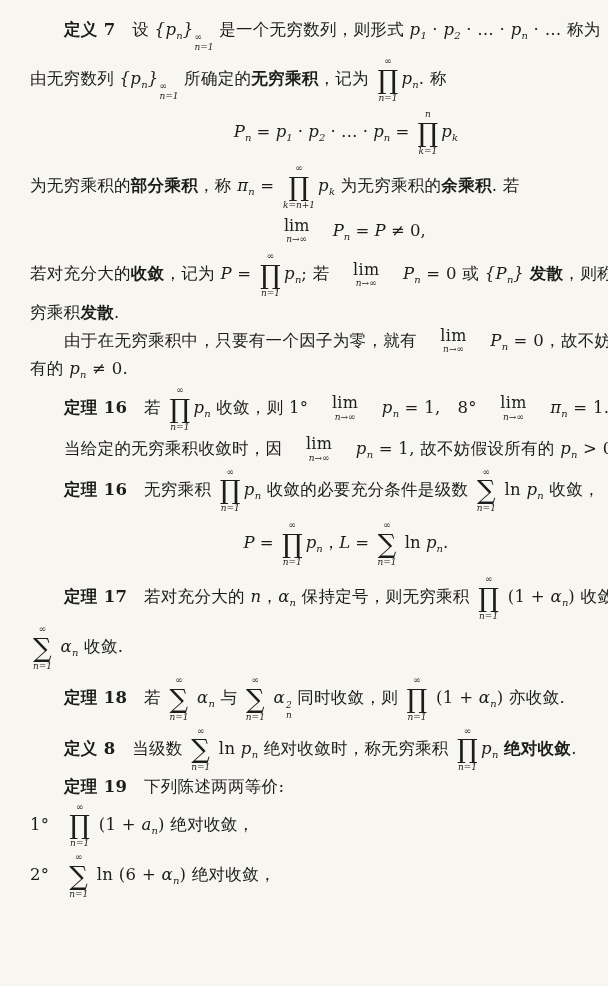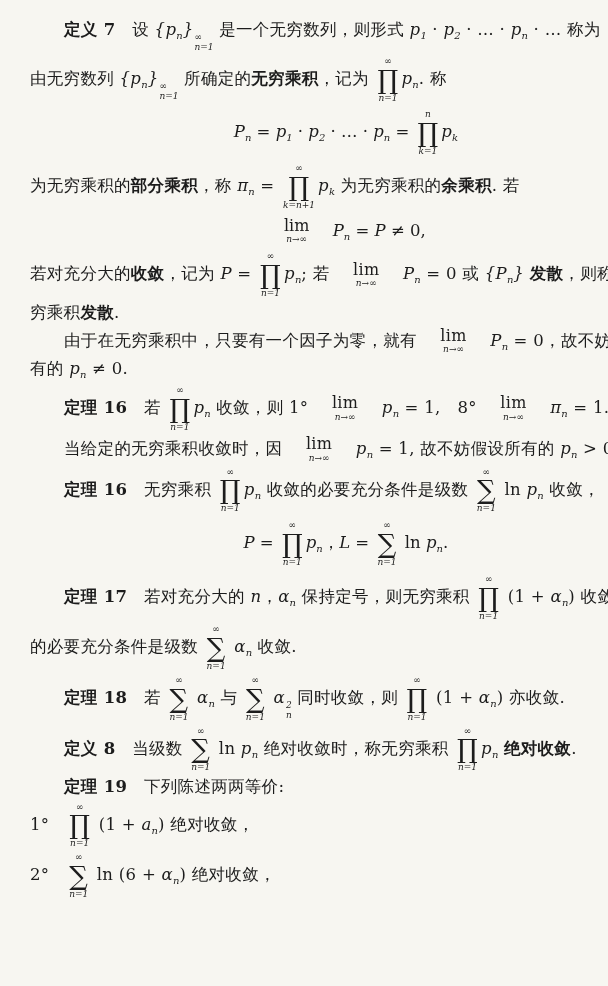--- a/index.html
+++ b/index.html
@@ -137,21 +137,21 @@
         </span><span class="var">p</span><span class="sb">n</span><span class="txt">，</span><span class="var">L</span><span class="txt"> = </span><span class="bigop">
           <span class="oplim">∞</span>
           <span class="opsym">∑</span>
           <span class="oplim">n=1</span>
         </span><span class="txt"> ln </span><span class="var">p</span><span class="sb">n</span><span class="txt">.</span></div>
       <div class="line indent"><span class="bld">定理 17</span><span class="txt">　若对充分大的 </span><span class="var">n</span><span class="txt">，</span><span class="var">α</span><span class="sb">n</span><span class="txt"> 保持定号，则无穷乘积 </span><span class="bigop">
           <span class="oplim">∞</span>
           <span class="opsym">∏</span>
           <span class="oplim">n=1</span>
         </span><span class="txt"> (1 + </span><span class="var">α</span><span class="sb">n</span><span class="txt">) 收敛</span></div>
-      <div class="line"><span class="txt">的必要充分条件是级数 </span><span class="bigop">
+      <div class="line"><span class="bigop">
           <span class="oplim">∞</span>
           <span class="opsym">∑</span>
           <span class="oplim">n=1</span>
         </span><span class="var"> α</span><span class="sb">n</span><span class="txt"> 收敛.</span></div>
       <div class="line indent"><span class="bld">定理 18</span><span class="txt">　若 </span><span class="bigop">
           <span class="oplim">∞</span>
           <span class="opsym">∑</span>
           <span class="oplim">n=1</span>
         </span><span class="var"> α</span><span class="sb">n</span><span class="txt"> 与 </span><span class="bigop">
           <span class="oplim">∞</span>

